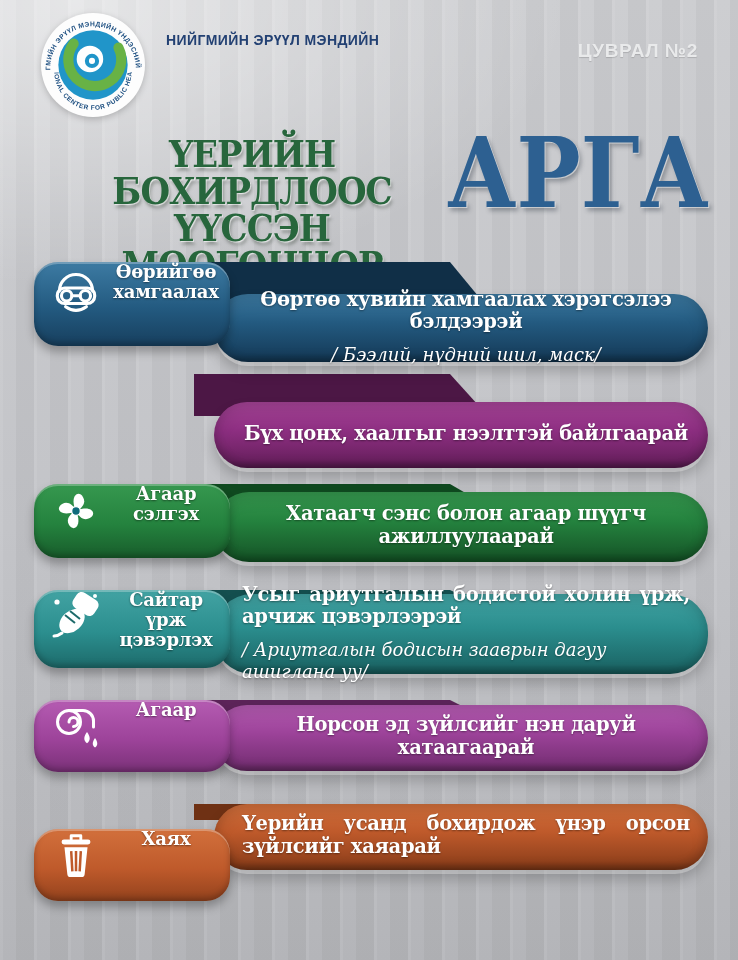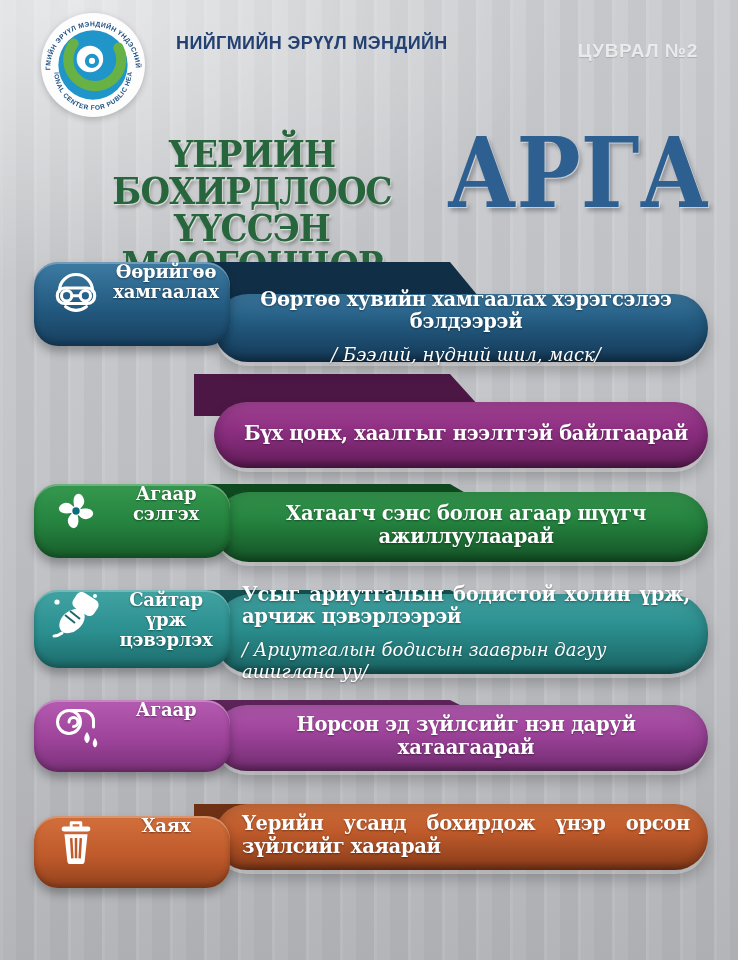--- a/index.html
+++ b/index.html
@@ -6,22 +6,22 @@
   body{font-family:"Liberation Sans",sans-serif;background:#9a9b9e;}
   .poster{
     position:relative;width:738px;height:960px;margin:0 auto;overflow:hidden;
     background:
       radial-gradient(900px 520px at 10% 0%, rgba(255,255,255,.55), rgba(255,255,255,0) 55%),
       repeating-linear-gradient(90deg, rgba(255,255,255,.07) 0 3px, rgba(0,0,0,0) 3px 16px, rgba(0,0,0,.035) 16px 34px),
       linear-gradient(180deg,#cdced1 0%,#c3c4c8 55%,#b4b5b9 100%);
   }
   
   .logo{position:absolute;left:40px;top:12px;width:106px;height:106px;filter:drop-shadow(0 2px 3px rgba(0,0,0,.2));}
-  .org-name{position:absolute;left:176px;top:32px;color:var(--org-navy,#234173);
-    font-weight:bold;font-size:18px;line-height:1.28;letter-spacing:.4px;}
+  .org-name{position:absolute;left:166px;top:32px;color:var(--org-navy,#234173);
+    font-weight:bold;font-size:14px;line-height:1.28;letter-spacing:.4px;}
   .series{position:absolute;right:40px;top:40px;color:var(--series-gray,#e9eaeb);
     font-size:19px;font-weight:bold;letter-spacing:.6px;text-shadow:0 1px 1px rgba(0,0,0,.15);}
   
   .title-green{position:absolute;left:52px;top:136px;width:400px;text-align:center;
     font-family:"DejaVu Serif",serif;font-weight:bold;font-size:34px;line-height:.97;
     letter-spacing:-1px;color:var(--title-green,#27663c);
     transform:scale(1,1.12);transform-origin:top center;
     text-shadow:1px 1px 0 rgba(255,255,255,.55), 2px 3px 3px rgba(50,60,50,.35);}
   .title-big{position:absolute;left:443px;top:124px;width:262px;text-align:center;
     font-family:"DejaVu Serif",serif;font-weight:bold;font-size:88px;line-height:1;
@@ -44,21 +44,21 @@
     border-radius:38px;display:flex;align-items:center;
     padding:4px 18px 6px 28px;box-sizing:border-box;
     background:linear-gradient(180deg,var(--light,#888) 0%,var(--main,#666) 42%,var(--dark,#444) 88%,var(--deep,#333) 100%);
     box-shadow:0 5px 0 -1px rgba(255,255,255,.3), 0 9px 14px rgba(0,0,0,.22),
       inset 0 6px 16px rgba(0,0,0,.14), inset 0 -5px 10px rgba(0,0,0,.16);}
   .badge{position:absolute;left:0;top:0;width:196px;height:var(--bh);z-index:3;
     border-radius:24px;display:flex;align-items:flex-start;gap:4px;
     padding:0 8px 0 12px;box-sizing:border-box;
     background:linear-gradient(180deg,var(--light,#888) 0%,var(--main,#666) 55%,var(--dark,#444) 100%);
     box-shadow:inset 0 2px 0 rgba(255,255,255,.28), inset 0 -3px 6px rgba(0,0,0,.25), 0 6px 10px rgba(0,0,0,.28);}
-  .r6 .badge{top:12px;}
+  .r6 .badge{top:25px;}
   .icon{width:60px;flex:none;display:flex;justify-content:center;align-items:center;}
   .label{flex:1;text-align:center;color:#fff;font-family:"DejaVu Serif",serif;font-weight:bold;
     font-size:18px;line-height:1.1;letter-spacing:-.2px;text-shadow:0 1px 2px rgba(0,0,0,.45);}
   .desc{width:100%;color:#fff;}
   .desc p{margin:0;}
   .desc .bold{font-family:"DejaVu Serif",serif;font-weight:bold;font-size:19.5px;line-height:1.16;
     letter-spacing:-.3px;text-shadow:0 1px 2px rgba(0,0,0,.4);}
   .desc .note{font-family:"DejaVu Serif",serif;font-style:italic;font-size:18px;line-height:1.2;
     margin-top:10px;text-shadow:0 1px 2px rgba(0,0,0,.35);}
   .center{text-align:center;}

